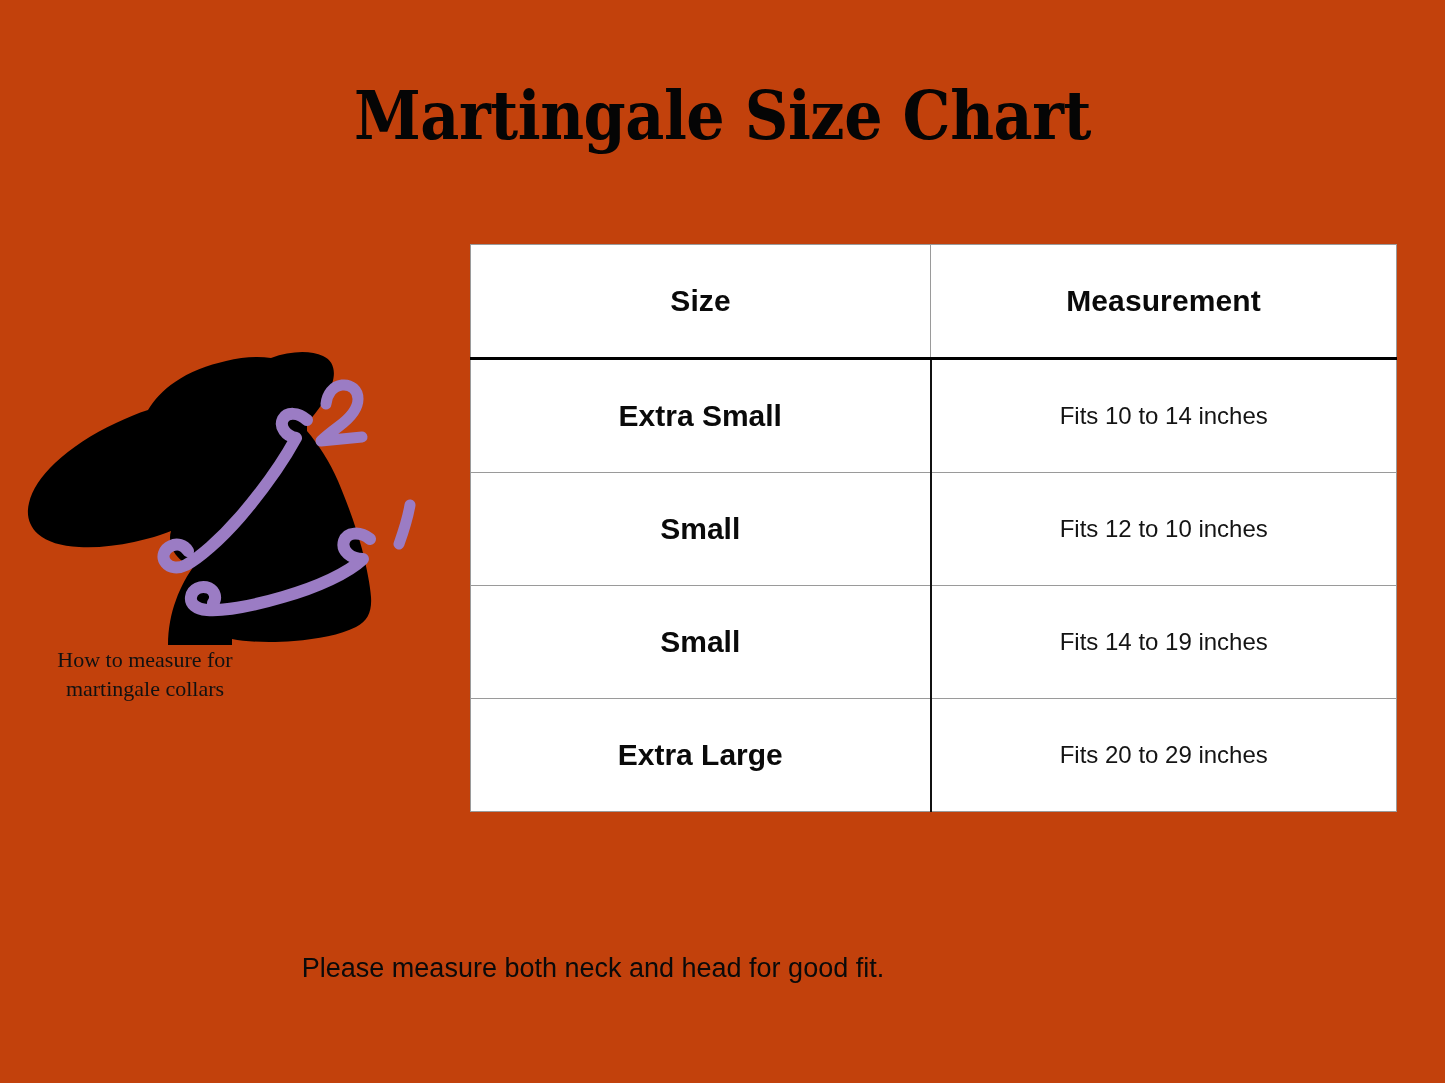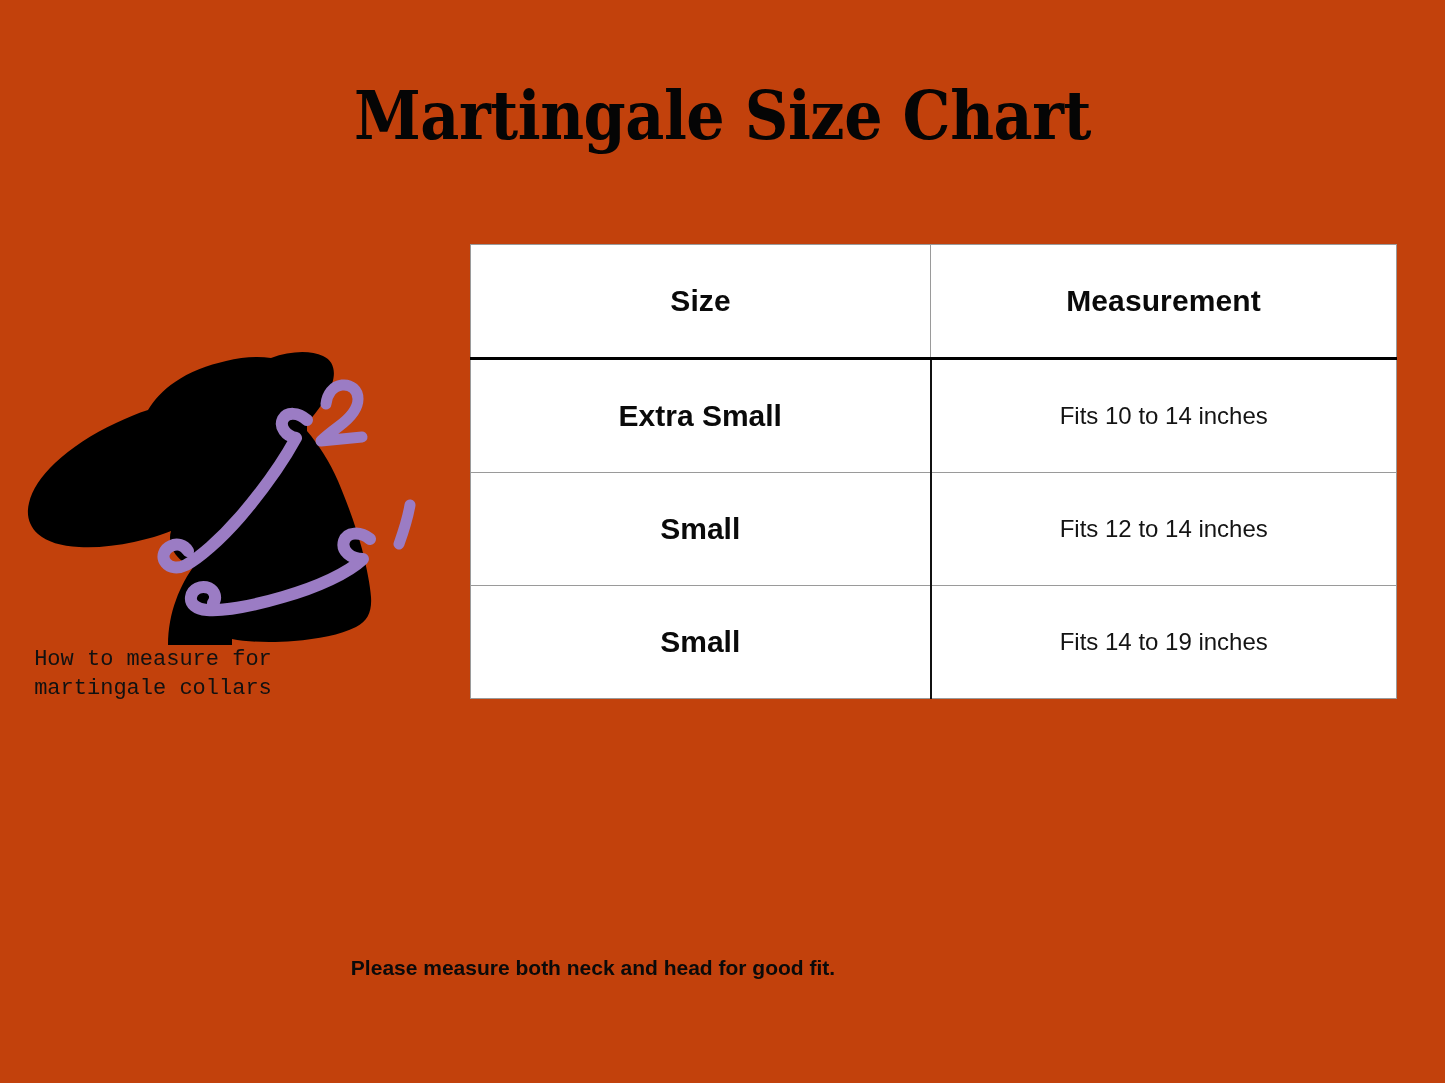--- a/index.html
+++ b/index.html
@@ -49,25 +49,25 @@
   }
   .illustration svg {
     display: block;
     width: 420px;
     height: 300px;
     overflow: visible;
   }
 
   .illustration-caption {
     position: absolute;
-    left: 8px;
+    left: 0px;
     top: 645px;
     width: 290px;
     text-align: center;
-    font-family: Liberation Mono, monospace;
+    font-family: Liberation Serif, serif;
     font-weight: 400;
     font-size: 22px;
     line-height: 29px;
     color: #111111;
   }
 
   
   .size-table {
     position: absolute;
     left: 470px;
@@ -132,22 +132,22 @@
   }
 
   
   .footnote {
     position: absolute;
     left: 0;
     top: 950px;
     width: 1186px;
     text-align: center;
     font-family: "Liberation Sans", sans-serif;
-    font-weight: 700;
-    font-size: 21px;
+    font-weight: 400;
+    font-size: 27px;
     line-height: 36px;
     color: #0a0a0a;
   }
 </style>
 </head>
 <body>
 
 <div class="page">
 
   <div class="chart-title">Martingale Size Chart</div>
@@ -246,28 +246,32 @@
     </thead>
     <tbody>
 
       <tr>
         <td class="cell-size">Extra Small</td>
         <td class="cell-meas">Fits 10 to 14 inches</td>
       </tr>
 
       <tr>
         <td class="cell-size">Small</td>
-        <td class="cell-meas">Fits 12 to 14 inches</td>
+        <td class="cell-meas">Fits 12 to 10 inches</td>
       </tr>
 
       <tr>
         <td class="cell-size">Small</td>
         <td class="cell-meas">Fits 14 to 19 inches</td>
       </tr>
 
 
+      <tr>
+        <td class="cell-size">Extra Large</td>
+        <td class="cell-meas">Fits 20 to 29 inches</td>
+      </tr>
 
     </tbody>
   </table>
 
   <div class="footnote">Please measure both neck and head for good fit.</div>
 
 </div>
 
 </body></html>

